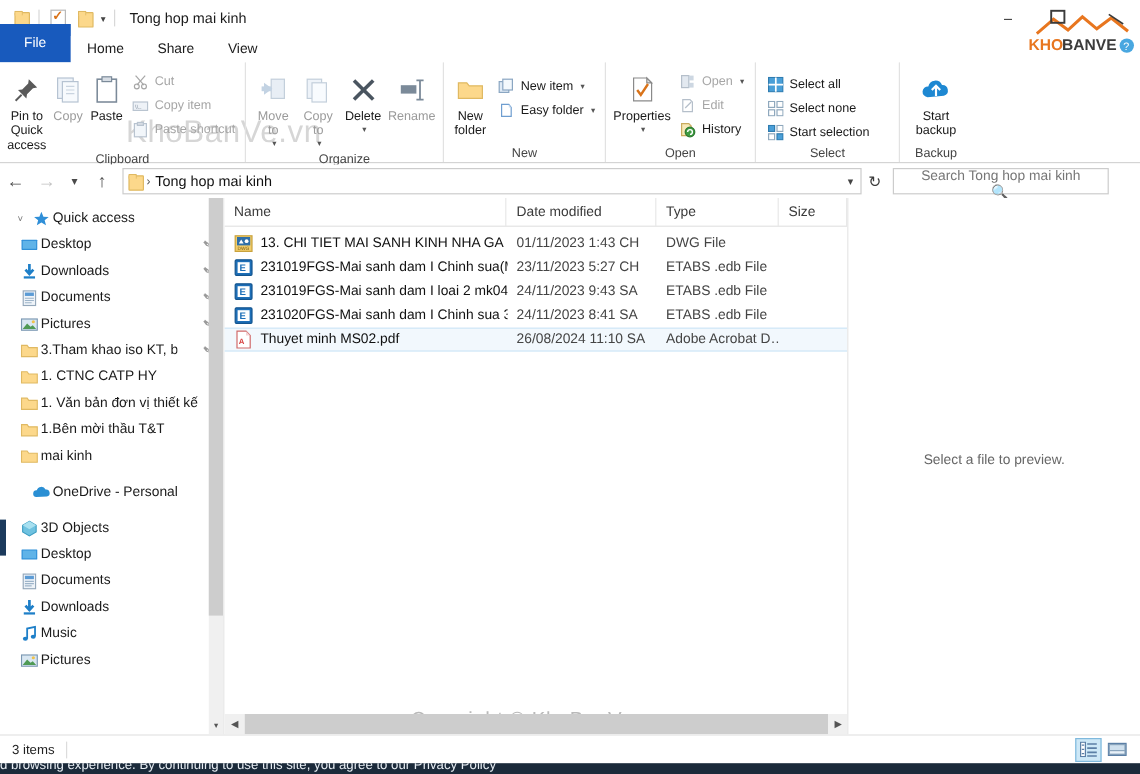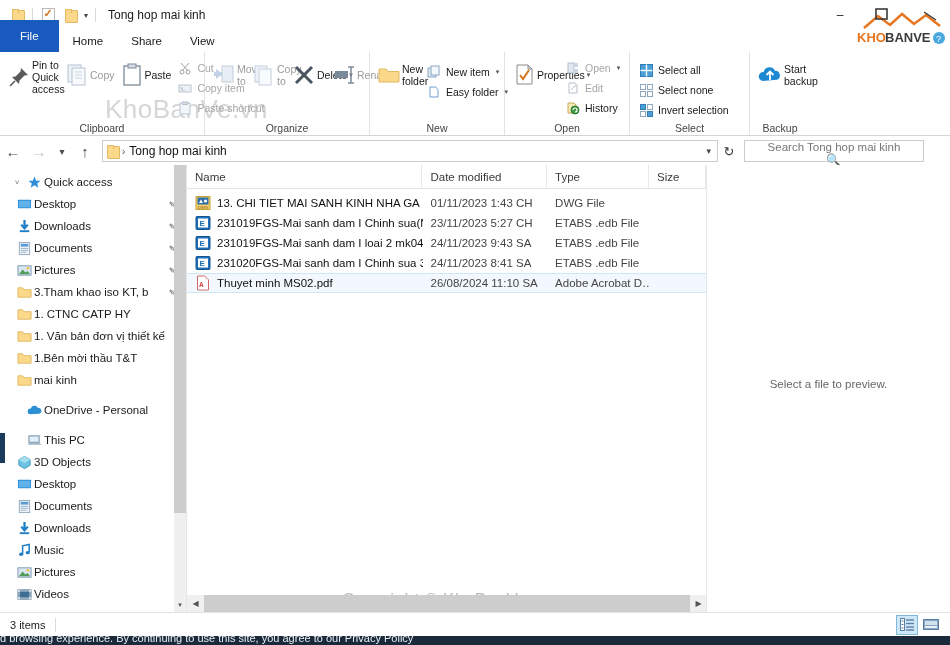--- a/index.html
+++ b/index.html
@@ -88,23 +88,23 @@
     position: relative; display: flex; flex-direction: column;
     border-right: 1px solid #e2e2e2; padding: 2px 0 0 0;
   }
   .rgroup:last-child { border-right: none; }
   .rgroup-body { flex: 1; display: flex; align-items: flex-start; padding: 2px 4px 0 4px; }
   .rgroup-label {
     height: 15px; font-size: 10.5px; color: #444; text-align: center;
     display: flex; align-items: center; justify-content: center;
   }
   .bigbtn {
-    display: flex; align-items: center; justify-content: flex-start;
+    display: flex; flex-direction: column; align-items: center; justify-content: flex-start;
     width: 58px; padding: 3px 2px 0 2px; font-size: 10.5px; color: #1a1a1a;
-    text-align: left; line-height: 12px;
+    text-align: center; line-height: 12px;
   }
   .bigbtn .bi { height: 32px; display: flex; align-items: center; justify-content: center; }
   .bigbtn.dim { color: #9a9a9a; }
   .smallcol { display: flex; flex-direction: column; justify-content: flex-start; padding-top: 2px; }
   .smallbtn {
     display: flex; align-items: center; gap: 4px; height: 20px;
     font-size: 10.5px; color: #1a1a1a; padding: 0 4px; white-space: nowrap;
   }
   .smallbtn.dim { color: #a6a6a6; }
   .smallbtn .si { width: 16px; height: 16px; display: flex; align-items: center; justify-content: center; }
@@ -548,21 +548,21 @@
           </div>
           <div class="smallbtn">
             <span class="si">
               <svg width="13" height="13" viewBox="0 0 13 13">
                 <rect x="0.5" y="0.5" width="5" height="5" fill="#4a9fd8" stroke="#2f7cb0"></rect>
                 <rect x="7.5" y="0.5" width="5" height="5" fill="none" stroke="#8fa8bd"></rect>
                 <rect x="0.5" y="7.5" width="5" height="5" fill="none" stroke="#8fa8bd"></rect>
                 <rect x="7.5" y="7.5" width="5" height="5" fill="#4a9fd8" stroke="#2f7cb0"></rect>
               </svg>
             </span>
-            <span>Invert selection</span>
+            <span>Start selection</span>
           </div>
         </div>
       </div>
       <div class="rgroup-label">Select</div>
     </div>
 
     <div class="rgroup" style="width:60px">
       <div class="rgroup-body" style="justify-content:center">
         <div class="bigbtn" style="width:52px">
           <div class="bi">
@@ -710,31 +710,20 @@
           <div class="navitem">
             <span class="chev"></span>
             <span class="nico">
               <svg width="15" height="15" viewBox="0 0 16 16">
                 <path d="M3.5 12 a3 3 0 0 1 0.4 -6 a4.2 4.2 0 0 1 7.8 -0.8 a3.2 3.2 0 0 1 1.1 6.3 Z" fill="#2a8fd4"></path>
               </svg>
             </span>
             <span class="ntext">OneDrive - Personal</span>
           </div>
           <div class="navitem" style="height: 8px;"></div>
-          <div class="navitem">
-            <span class="chev"></span>
-            <span class="nico">
-              <svg width="15" height="15" viewBox="0 0 16 16">
-                <rect x="2" y="3" width="11" height="7" fill="#b8cbdb" stroke="#7d98ae"></rect>
-                <rect x="3" y="4" width="9" height="5" fill="#e4eef6"></rect>
-                <path d="M0.5 12.5 L15.5 12.5 L13.5 10.5 L2.5 10.5 Z" fill="#9fb6c9"></path>
-              </svg>
-            </span>
-            <span class="ntext">This PC</span>
-          </div>
           <div class="navitem nav-indent-1">
             <span class="chev"></span>
             <span class="nico">
               <svg width="15" height="15" viewBox="0 0 16 16">
                 <path d="M8 1.5 L14 5 L14 11 L8 14.5 L2 11 L2 5 Z" fill="#6fc2e0" stroke="#3d9dc2"></path>
                 <path d="M8 1.5 L14 5 L8 8.5 L2 5 Z" fill="#a8e0f0"></path>
               </svg>
             </span>
             <span class="ntext">3D Objects</span>
           </div>
@@ -785,34 +774,20 @@
           <div class="navitem nav-indent-1">
             <span class="chev"></span>
             <span class="nico">
               <svg width="15" height="15" viewBox="0 0 16 16">
                 <rect x="1" y="3" width="14" height="10" fill="#d9e7f2" stroke="#7a97b2"></rect>
                 <path d="M2 12 L6 7 L9 10 L11 8.5 L14 12 Z" fill="#4f9a55"></path>
                 <circle cx="11.5" cy="5.5" r="1.4" fill="#f0c24b"></circle>
               </svg>
             </span>
             <span class="ntext">Pictures</span>
-          </div>
-          <div class="navitem nav-indent-1">
-            <span class="chev"></span>
-            <span class="nico">
-              <svg width="15" height="15" viewBox="0 0 16 16">
-                <rect x="1" y="3" width="14" height="10" fill="#9fb6c9" stroke="#6d87a0"></rect>
-                <rect x="3" y="5" width="10" height="6" fill="#3f6d94"></rect>
-                <rect x="1" y="3" width="2" height="2" fill="#e8eef4"></rect>
-                <rect x="1" y="11" width="2" height="2" fill="#e8eef4"></rect>
-                <rect x="13" y="3" width="2" height="2" fill="#e8eef4"></rect>
-                <rect x="13" y="11" width="2" height="2" fill="#e8eef4"></rect>
-              </svg>
-            </span>
-            <span class="ntext">Videos</span>
           </div>
         </div>
       <div class="nav-scroll">
         <div class="thumb"></div>
         <div class="sb-arrow" style="bottom:0">▾</div>
       </div>
       <div class="leftedge"></div>
     </div>
 
     <div class="filepane">

